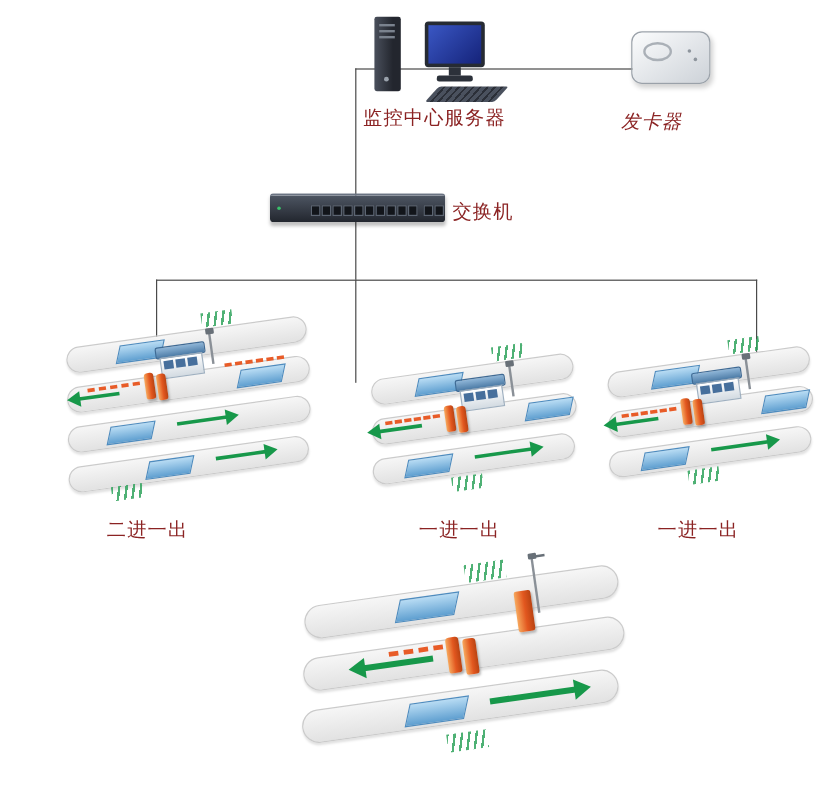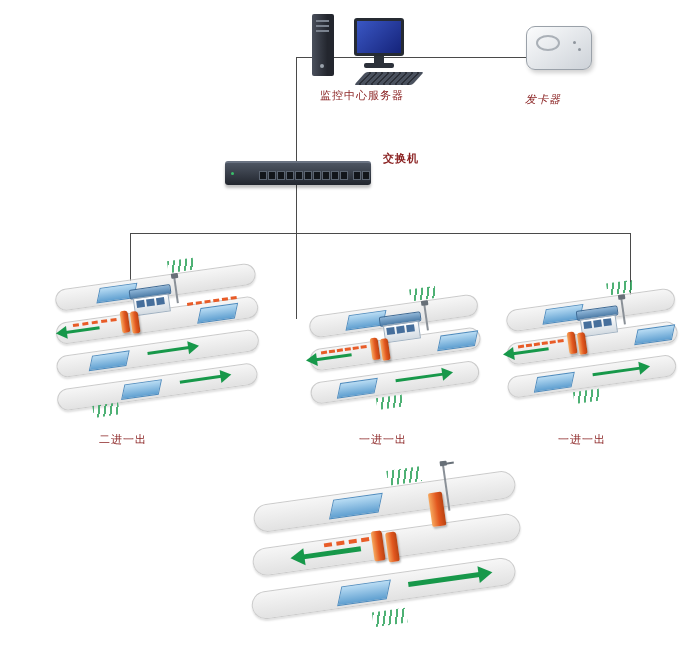--- a/index.html
+++ b/index.html
@@ -1,20 +1,20 @@
 <!DOCTYPE html>
 <html><head>
 <meta charset="utf-8">
 <style>
   html,body{margin:0;padding:0;background:#fff;}
   .canvas{position:relative;width:700px;height:664px;background:#fff;overflow:hidden;
           font-family:"Liberation Sans","DejaVu Sans",sans-serif;}
   .line{position:absolute;background:#4a4a4a;z-index:1;}
   .dev{position:absolute;z-index:2;}
-  .lbl{position:absolute;z-index:6;color:#8b2323;font-size:11px;text-align:center;
+  .lbl{position:absolute;z-index:6;color:#8b2323;font-size:16px;text-align:center;
        letter-spacing:1px;white-space:nowrap;}
 
   
   .server{left:312px;top:12px;width:112px;height:78px;}
   .tower{position:absolute;left:0;top:2px;width:22px;height:62px;border-radius:2px;
          background:linear-gradient(90deg,#4a505c,#23262e 70%);}
   .tower i{position:absolute;left:4px;width:13px;height:2px;background:#7a828e;}
   .tower b{position:absolute;left:8px;top:50px;width:4px;height:4px;border-radius:50%;background:#9aa2ac;}
   .monitor{position:absolute;left:42px;top:6px;width:50px;height:38px;background:#262b33;border-radius:3px;}
   .screen{position:absolute;left:3px;top:3px;right:3px;bottom:3px;
@@ -117,21 +117,21 @@
     <i class="port" style="left:61px;"></i>
     <i class="port" style="left:70px;"></i>
     <i class="port" style="left:79px;"></i>
     <i class="port" style="left:88px;"></i>
     <i class="port" style="left:97px;"></i>
     <i class="port" style="left:106px;"></i>
     <i class="port" style="left:115px;"></i>
     <i class="port" style="left:128px;"></i>
     <i class="port" style="left:137px;"></i>
   </div>
-  <div class="lbl" style="left:377px;top:151px;width:48px;font-weight:bold;">交换机</div>
+  <div class="lbl" style="left:377px;top:167px;width:48px;">交换机</div>
 
   <div class="station" style="left:42px;top:292px;width:216px;height:132px;">
     <div class="road" style="left:12px;top:0;width:200px;"></div>
     <div class="road" style="left:8px;top:33px;width:202px;"></div>
     <div class="road" style="left:4px;top:66px;width:202px;"></div>
     <div class="road" style="left:0;top:99px;width:200px;"></div>
     <div class="hatch" style="left:128px;top:-13px;"></div>
     <div class="pad" style="left:55px;top:4px;"></div>
     <div class="booth" style="left:88px;top:10px;">
       <div class="roof"></div>

